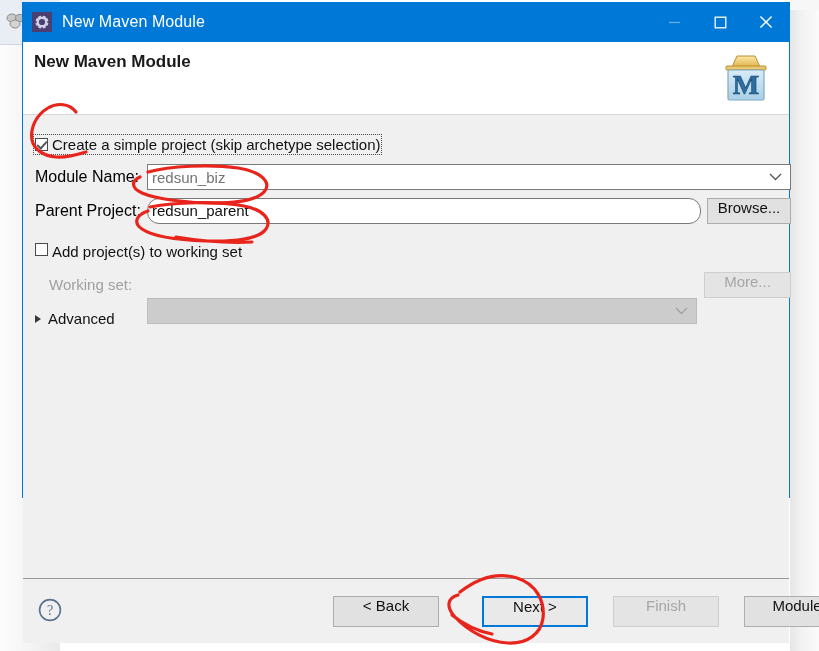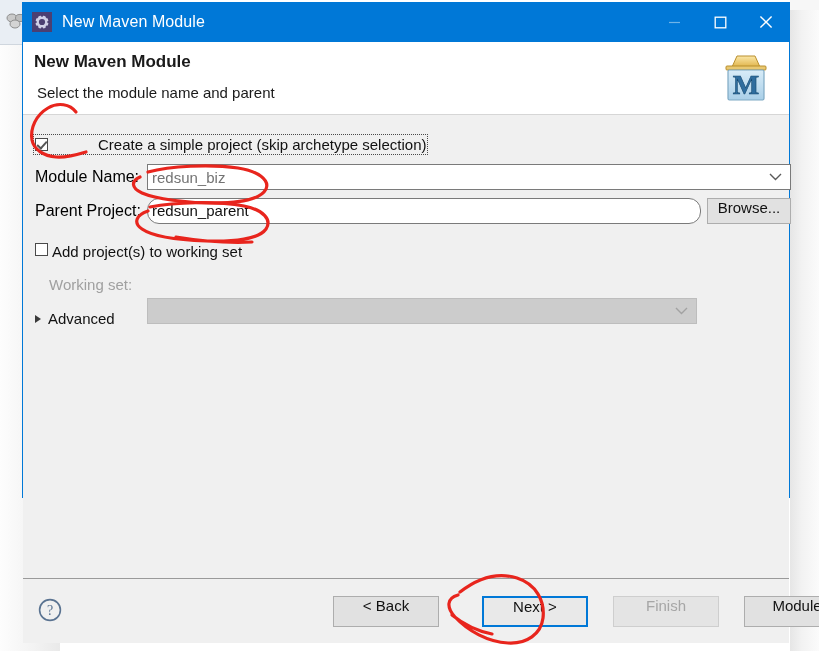--- a/index.html
+++ b/index.html
@@ -158,21 +158,20 @@
   }
   .chk-label {
     font-size: 15px;
     color: #111;
     margin-left: 4px;
     white-space: nowrap;
   }
   .focus-dotted {
     outline: 1px dotted #4a4a4a;
     outline-offset: 1px;
-    gap: 46px;
   }
 
   .field-label {
     font-size: 15px;
     color: #111;
     white-space: nowrap;
   }
   .field-label.disabled { color: #a0a0a0; }
 
   .text-input {
@@ -328,21 +327,20 @@
           <svg width="14" height="14" viewBox="0 0 14 14">
               <line x1="1.4" y1="1.4" x2="12.6" y2="12.6" stroke="currentColor" stroke-width="1.4"></line>
               <line x1="12.6" y1="1.4" x2="1.4" y2="12.6" stroke="currentColor" stroke-width="1.4"></line>
             </svg>
         </div>
       </div>
     </div>
 
     <div class="header">
       <div class="header-title">New Maven Module</div>
-      <div class="header-sub">Select the module name and parent</div>
       <svg class="maven-logo" viewBox="0 0 58 58">
         <defs>
           <linearGradient id="boxg" x1="0" y1="0" x2="0" y2="1">
             <stop offset="0" stop-color="#d8ecf8"></stop>
             <stop offset="1" stop-color="#a9cfe8"></stop>
           </linearGradient>
           <linearGradient id="lidg" x1="0" y1="0" x2="0" y2="1">
             <stop offset="0" stop-color="#fbe7a8"></stop>
             <stop offset="1" stop-color="#e0b44a"></stop>
           </linearGradient>
@@ -382,20 +380,23 @@
         <span class="chk-label">Add project(s) to working set</span>
       </div>
 
       <div class="row field-label disabled" style="left:26px; top:161px;">Working set:</div>
       <div class="row combo disabled" style="left:124px; top:157px; width:550px;">
         <span></span>
         <svg class="chev" width="13" height="8" viewBox="0 0 13 8">
           <polyline points="1,1 6.5,6.5 12,1" fill="none" stroke="#a2a2a2" stroke-width="1.4"></polyline>
         </svg>
       </div>
+      <div class="row btn disabled" style="left:681px; top:157px; width:87px; height:26px;">
+        <span>More...</span>
+      </div>
 
       <div class="row disclosure" style="left:12px; top:195px;">
         <span class="tri"></span>
         <span>Advanced</span>
       </div>
 
     </div>
 
     <div class="footer">
       <svg class="help-icon" viewBox="0 0 24 24">

